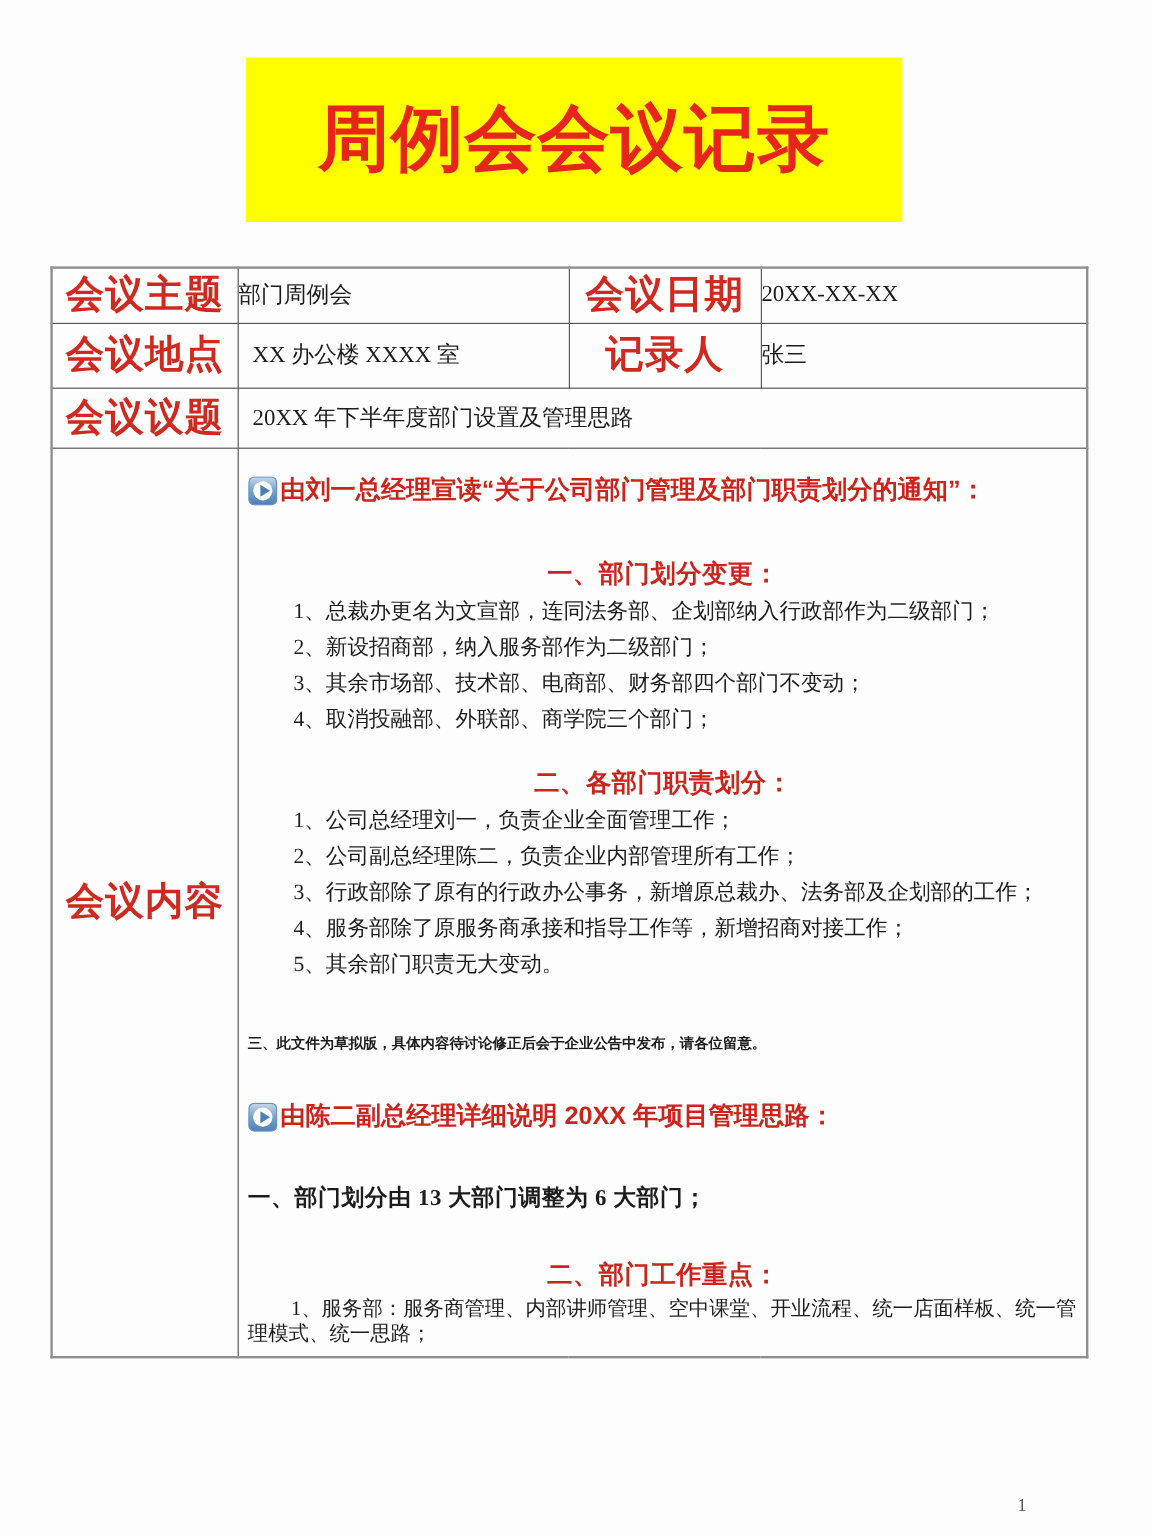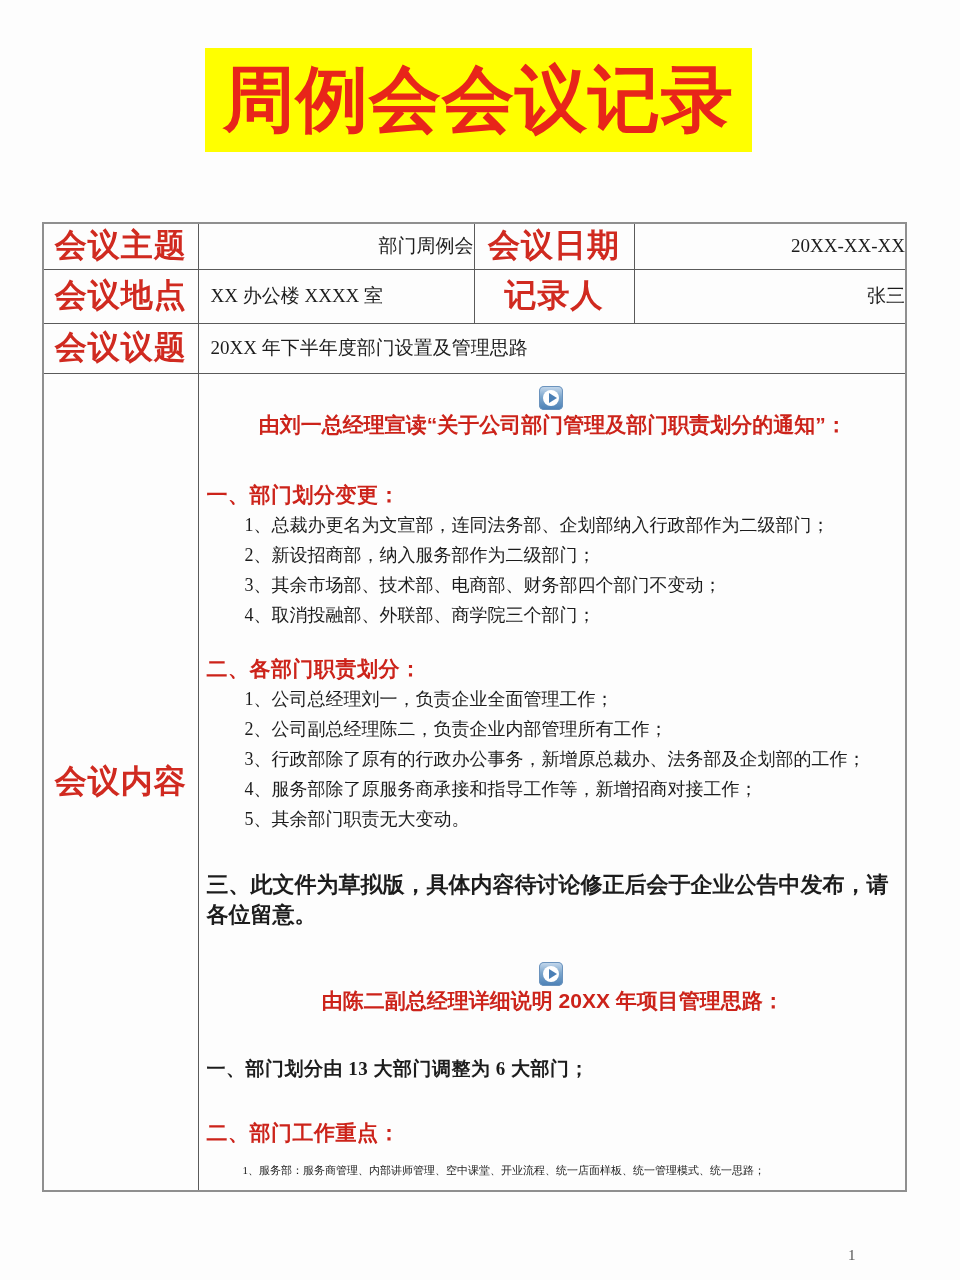--- a/index.html
+++ b/index.html
@@ -15,25 +15,25 @@
   *{box-sizing:border-box;margin:0;padding:0;}
   html,body{width:960px;height:1280px;}
   body{
     position:relative;
     background:#fdfdfd;
     overflow:hidden;
     font-family:"Liberation Serif","Liberation Sans",sans-serif;
     color:var(--text-black);
   }
   .banner{
-    position:absolute;left:205px;top:48px;width:547px;height:104px;
+    position:absolute;left:205px;top:48px;width:547px;height:137px;
     background:var(--banner-yellow);
     display:flex;align-items:center;justify-content:center;
     font-family:"Liberation Sans",sans-serif;
-    font-weight:bold;font-size:72px;letter-spacing:1px;
+    font-weight:bold;font-size:60px;letter-spacing:1px;
     color:var(--title-red);
     white-space:nowrap;
   }
   table.meeting{
     position:absolute;left:42px;top:222px;width:863px;
     border-collapse:collapse;table-layout:fixed;
     border:2px solid var(--outer-border);
   }
   table.meeting td{
     border:1px solid var(--border-gray);
@@ -41,49 +41,49 @@
     overflow:hidden;
   }
   .lbl{
     font-family:"Liberation Sans",sans-serif;
     color:var(--label-red);
     font-weight:bold;font-size:32px;
     text-align:center;
     letter-spacing:1px;
   }
   .val{font-size:19px;}
-  .val-center{text-align:right;}
+  .val-center{text-align:left;}
   .val-left{text-align:left;padding-left:12px;padding-right:8px;margin-left:12px;}
   tr.r1{height:46px;} tr.r2{height:54px;} tr.r3{height:58px;}
   tr.r4{height:57px;} tr.r5{height:50px;} tr.r6{height:758px;}
   td.content-cell{vertical-align:top;padding:12px 6px 0 8px;}
   .c-heading{
     font-family:"Liberation Sans",sans-serif;
     color:var(--heading-red);font-weight:bold;font-size:21px;line-height:30px;
-    display:flex;align-items:center;flex-direction:column;
+    display:flex;align-items:center;
   }
   .c-heading2{margin-top:32px;}
   .c-sec-title{
     font-family:"Liberation Sans",sans-serif;
     color:var(--heading-red);font-weight:bold;font-size:21px;line-height:30px;
-    margin-top:40px;letter-spacing:0.5px;
+    margin-top:40px;letter-spacing:0.5px;text-align:center;
   }
   .c-sec-title.tight{margin-top:24px;}
   .c-sec-title.s2{margin-top:34px;}
   .c-item{
     font-size:18px;line-height:30px;padding-left:38px;
   }
   .c-para-bold{
-    font-weight:bold;font-size:22px;line-height:30px;margin-top:36px;
+    font-weight:bold;font-size:12px;line-height:30px;margin-top:36px;
   }
   .c-bold-black{
     font-weight:bold;font-size:19px;line-height:30px;margin-top:38px;letter-spacing:0.5px;
   }
   .c-wrap{
-    font-size:11px;line-height:40px;text-indent:36px;margin-top:2px;
+    font-size:17px;line-height:21px;text-indent:36px;margin-top:2px;
   }
   .play-icon{
     display:inline-block;flex:0 0 auto;width:24px;height:24px;border-radius:5px;
     background:linear-gradient(180deg,#c9dbee 0%,#7da7cd 45%,#4a7fb5 100%);
     box-shadow:inset 0 0 0 1px #6b93bd;
     position:relative;margin-right:3px;
   }
   .play-circle{
     position:absolute;left:4px;top:4px;width:16px;height:16px;
     background:#ffffff;border-radius:50%;

